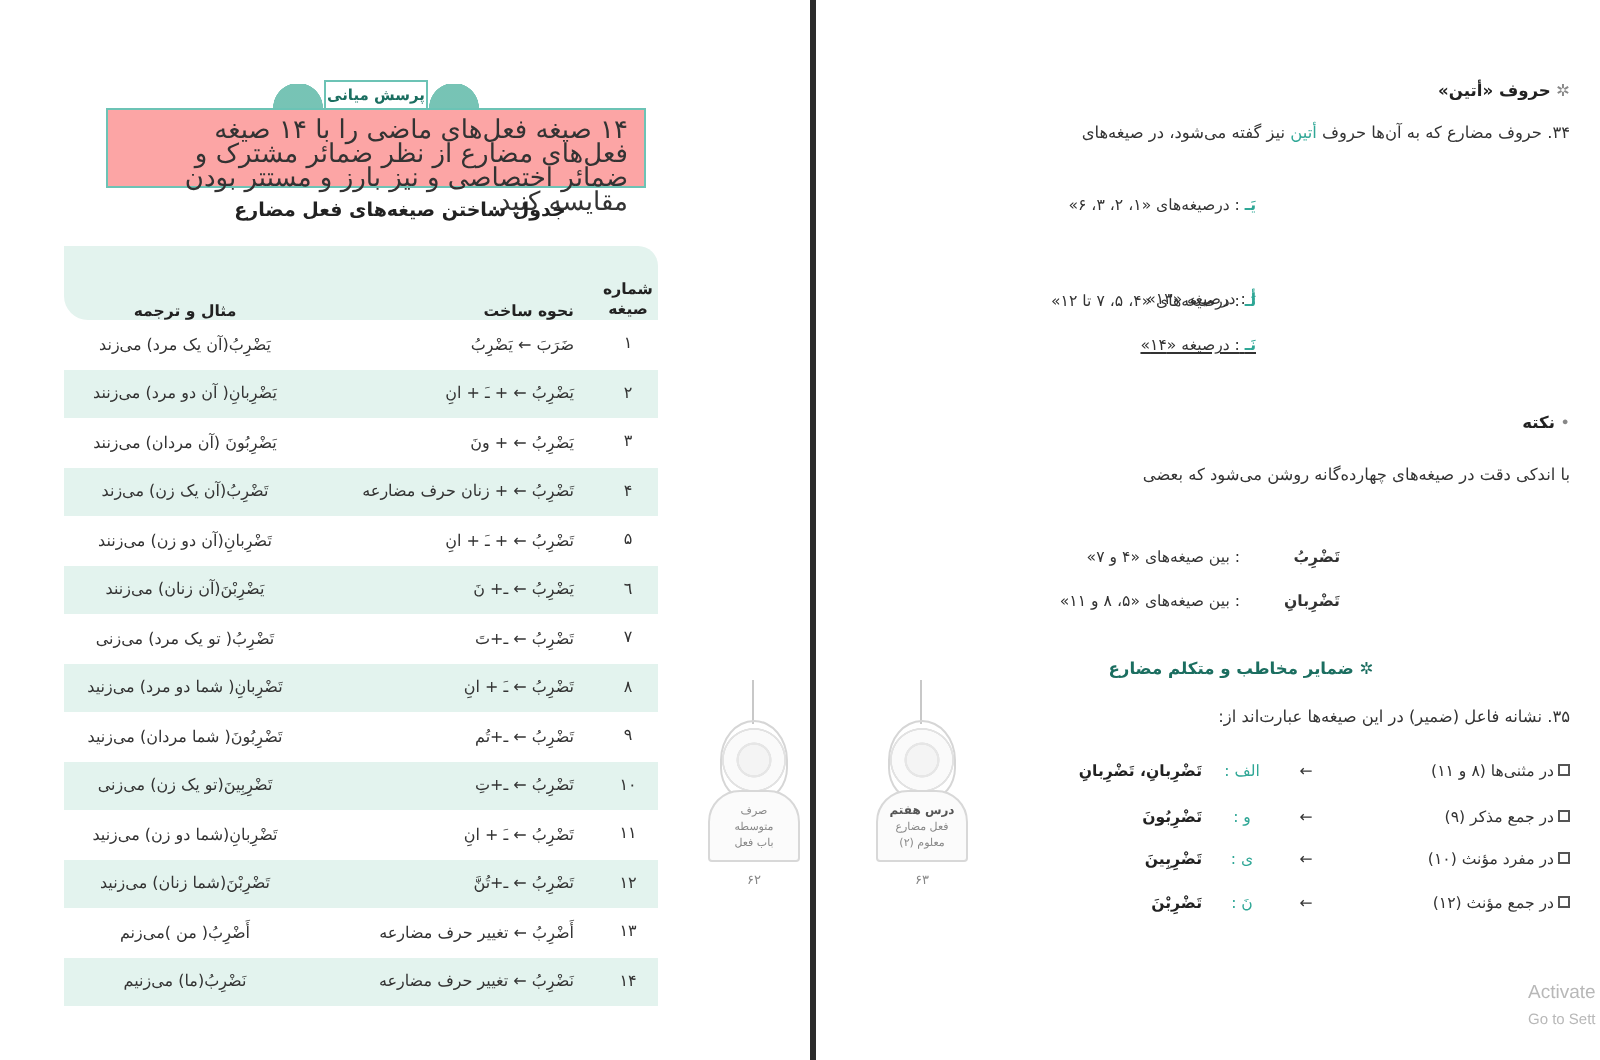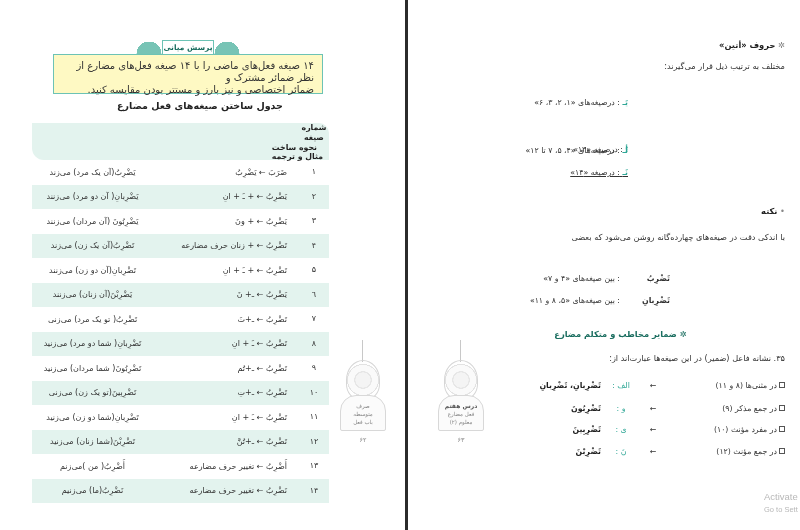--- a/index.html
+++ b/index.html
@@ -5,31 +5,31 @@
     * { box-sizing: border-box; margin: 0; padding: 0; }
     html, body { width: 800px; height: 530px; overflow: hidden; background: #ffffff; }
     body { font-family: "DejaVu Sans", sans-serif; color: #2a2a2a; position: relative; }
     .spread { position: relative; width: 800px; height: 530px; }
     .page { position: absolute; top: 0; height: 530px; direction: rtl; }
     .page-left { left: 0; width: 405px; }
     .page-right { left: 408px; width: 392px; }
     .spine { position: absolute; left: 405px; top: 0; width: 3px; height: 530px; background: #2b2b2b; }
 
     
-    .q-box { position: absolute; left: 53px; top: 54px; width: 270px; height: 40px; border: 1.5px solid #6cc3b5; background: #fef9c3; padding: 5px 8px 0 8px; font-size: 10px; line-height: 12px; text-align: right; color: #333; }
+    .q-box { position: absolute; left: 53px; top: 54px; width: 270px; height: 40px; border: 1.5px solid #6cc3b5; background: #fca5a5; padding: 5px 8px 0 8px; font-size: 13px; line-height: 12px; text-align: right; color: #333; }
     .q-banner { position: absolute; left: 130px; top: 40px; width: 116px; height: 16px; }
     .q-banner .deco { position: absolute; top: 2px; width: 38px; height: 12px; background: radial-gradient(circle at 50% 100%, #5fb9a8 0 55%, transparent 56%); opacity: .85; }
     .q-banner .deco.l { left: 0; }
     .q-banner .deco.r { right: 0; }
     .q-banner .label { position: absolute; left: 32px; top: 0; width: 52px; height: 15px; border: 1px solid #6cc3b5; background: #fff; color: #1b6e60; font-size: 7.5px; font-weight: bold; text-align: center; line-height: 13px; }
 
     .table-title { position: absolute; left: 0; width: 400px; top: 100px; text-align: center; font-size: 9.5px; font-weight: bold; color: #222; }
 
     .conj-table { position: absolute; left: 32px; top: 123px; width: 297px; direction: rtl; }
-    .conj-head { height: 37px; background: #e3f3ee; border-radius: 0 10px 0 12px; display: flex; align-items: flex-start; font-size: 7.8px; font-weight: bold; color: #222; flex-direction: column; }
+    .conj-head { height: 37px; background: #e3f3ee; border-radius: 0 10px 0 12px; display: flex; align-items: flex-end; font-size: 7.8px; font-weight: bold; color: #222; }
     .conj-row { height: 24.5px; display: flex; align-items: center; font-size: 8px; color: #333; }
     .conj-row.shaded { background: #e3f3ee; }
     .c-num { width: 30px; text-align: center; line-height: 10px; }
     .c-build { width: 140px; text-align: right; padding-right: 12px; }
     .c-ex { flex: 1; text-align: center; padding-right: 6px; }
 
     
     .ornament { position: absolute; width: 50px; height: 110px; }
     .ornament .stem { position: absolute; left: 24px; top: 0; width: 1px; height: 22px; background: #c8c8c8; }
     .ornament .knot { position: absolute; left: 8px; top: 20px; width: 34px; height: 40px; border-radius: 50% 50% 40% 40%; border: 1px solid #d6d6d6; background: radial-gradient(circle, #f4f4f4 0 30%, #e6e6e6 31% 35%, #fafafa 36% 60%, #e2e2e2 61% 64%, transparent 65%); }
@@ -146,42 +146,47 @@
             <div class="c-ex">أَضْرِبُ( من )می‌زنم</div>
           </div>
           <div class="conj-row shaded">
             <div class="c-num">۱۴</div>
             <div class="c-build">نَضْرِبُ  ←  تغییر حرف مضارعه</div>
             <div class="c-ex">نَضْرِبُ(ما) می‌زنیم</div>
           </div>
         </div>
     </div>
 
-    <div class="ornament" style="left:338px; top:340px;">
+    <div class="ornament" style="left:352px; top:340px;">
       <div class="stem"></div>
       <div class="knot"></div>
       <div class="plate">
         <div>صرف</div>
         <div>متوسطه</div>
         <div>باب فعل</div>
       </div>
       <div class="pg">۶۲</div>
     </div>
   </div>
 
   <div class="spine"></div>
 
   <div class="page page-right">
 
     <div class="r-head" style="top:40px;">
       <span class="bullet">✲ </span><span>حروف «أتین»</span>
     </div>
 
     <div class="r-para" style="top:58px; width:360px;">
-      <div>مختلف به ترتیب ذیل قرار می‌گیرند:</div>
+      <div>
+        <span>۳۴.</span>
+        <span>حروف مضارع که به آن‌ها حروف</span>
+        <span class="teal">أتین</span>
+        <span>نیز گفته می‌شود، در صیغه‌های</span>
+      </div>
     </div>
 
     <div id="atin-list">
         <div class="list-line" style="right: 172px; top: 98px; width: 180px;"><span class="teal" style="font-weight: bold;">یَـ</span> <span>: درصیغه‌های «۱، ۲، ۳، ۶»</span></div>
         <div class="list-line" style="right: 172px; top: 122px; width: 180px; margin-top: 24px;"><span class="teal" style="font-weight: bold;">تَـ</span> <span>: درصیغه‌های «۴، ۵، ۷ تا ۱۲»</span></div>
         <div class="list-line" style="right: 172px; top: 145px; width: 180px;"><span class="teal" style="font-weight: bold;">أ</span> <span>: درصیغه «۱۳»</span></div>
         <div class="list-line" style="right: 172px; top: 168px; width: 180px; text-decoration: underline;"><span class="teal" style="font-weight: bold;">نَـ</span> <span>: درصیغه «۱۴»</span></div>
       </div>
 
     <div class="r-head" style="top:206px;">

